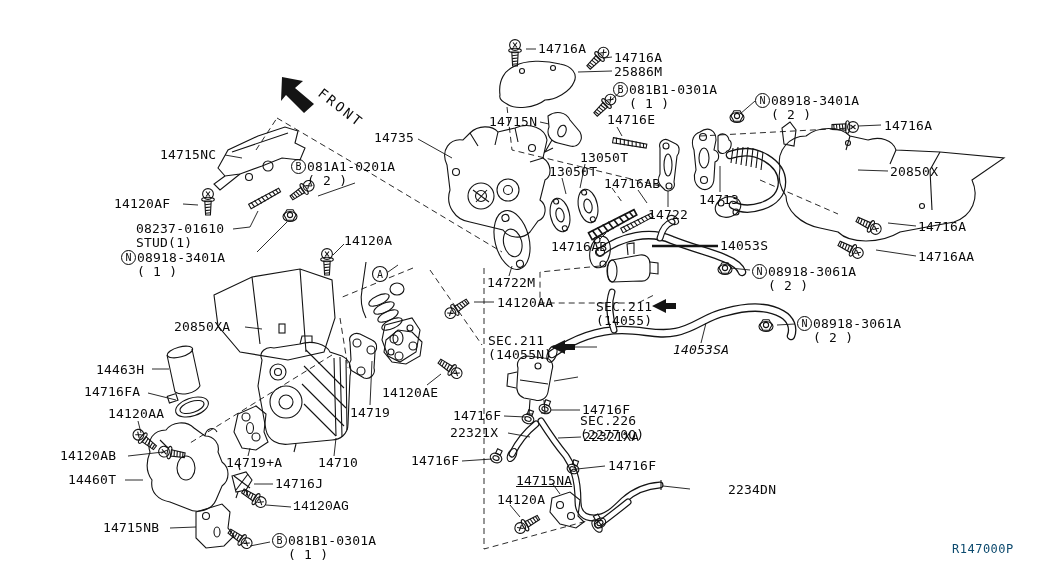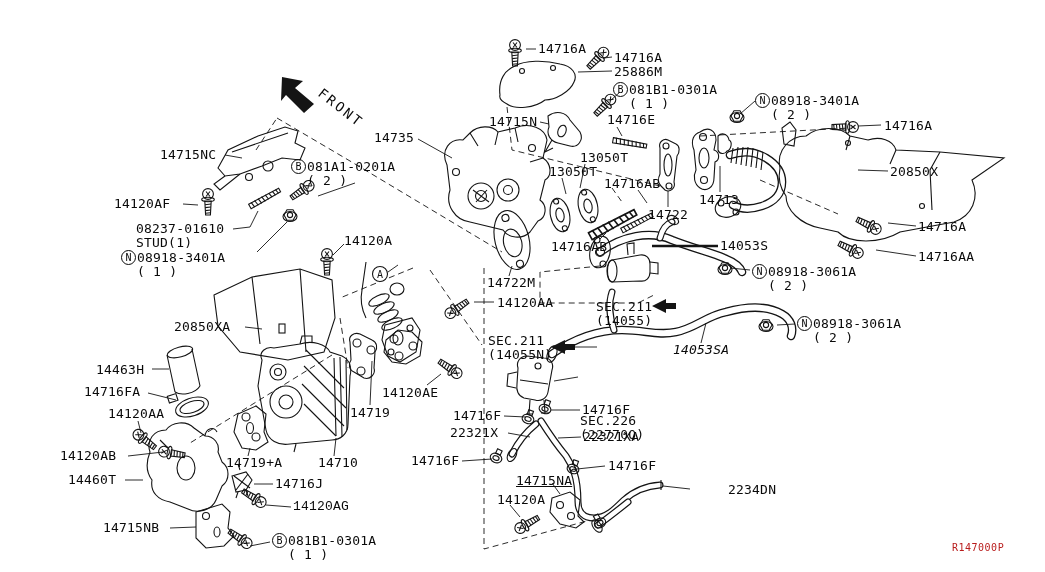--- a/index.html
+++ b/index.html
@@ -14,21 +14,21 @@
   .dash{stroke:#141414;stroke-width:0.9;fill:none;stroke-dasharray:6 4;}
   .tubeO{stroke:#141414;stroke-width:8.6;fill:none;stroke-linecap:round;}
   .tubeI{stroke:#ffffff;stroke-width:6;fill:none;stroke-linecap:round;}
   .tubeO2{stroke:#141414;stroke-width:7;fill:none;stroke-linecap:round;}
   .tubeI2{stroke:#ffffff;stroke-width:4.6;fill:none;stroke-linecap:round;}
   .fill{fill:#141414;stroke:none;}
   .lbl{position:absolute;white-space:pre;color:#0a0a0a;font-size:13px;line-height:13.5px;letter-spacing:.2px;}
   .lbl .l1{display:flex;align-items:center;}
   .circ{display:inline-flex;align-items:center;justify-content:center;width:13px;height:13px;
         border:1.3px solid #0a0a0a;border-radius:50%;font-size:10px;margin-right:1px;flex:0 0 auto;}
-  .ref{position:absolute;font-size:10px;color:#b91c1c;letter-spacing:.5px;}
+  .ref{position:absolute;font-size:12px;color:#0c4a6e;letter-spacing:.5px;}
   .frontTxt{font-size:13.5px;letter-spacing:2.5px;fill:#0a0a0a;}
   .mkA{font-size:10px;fill:#141414;}
 </style>
 </head>
 <body>
 
 <div id="stage">
 
 <svg width="1045" height="572" viewBox="0 0 1045 572">
   <defs>

